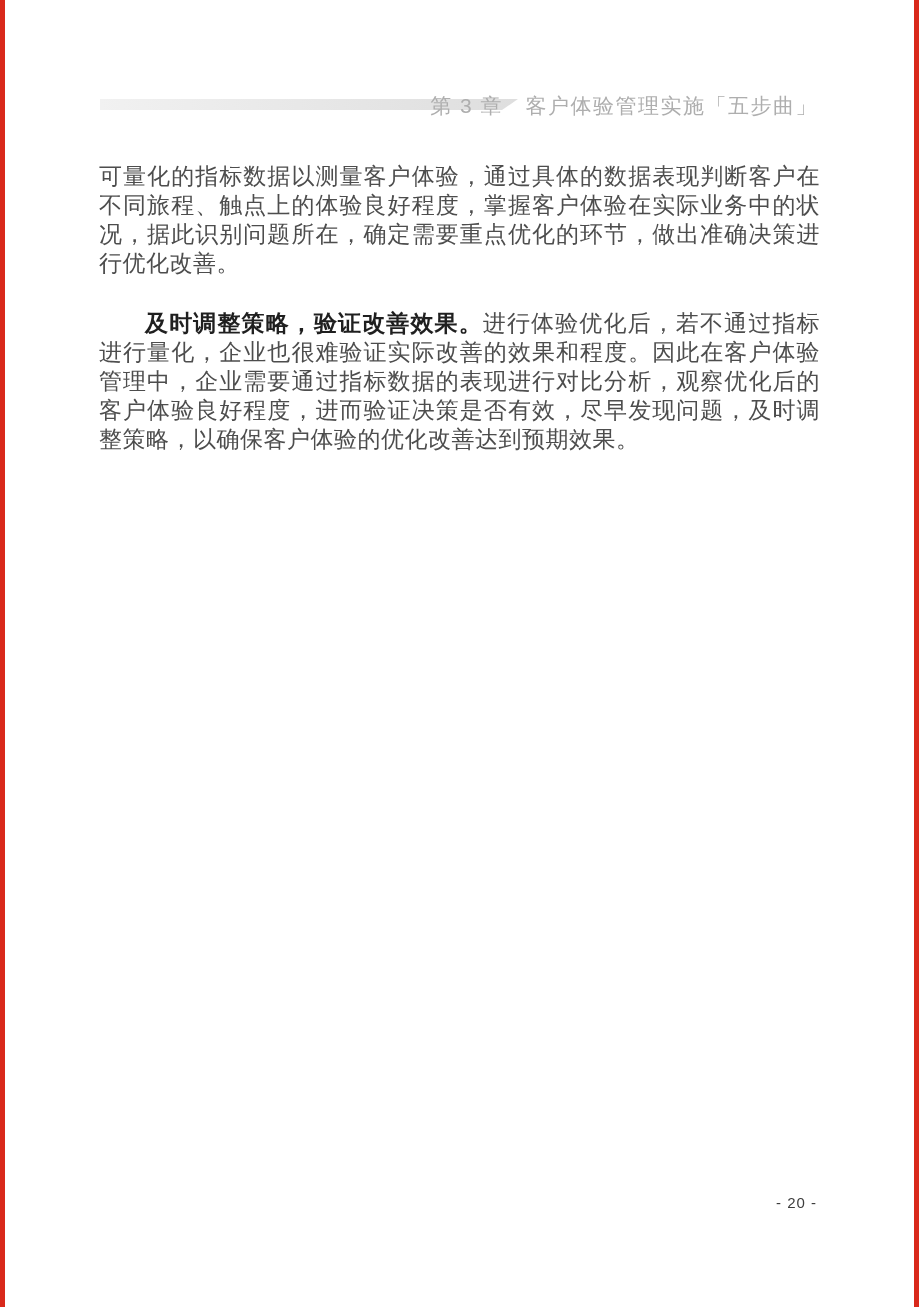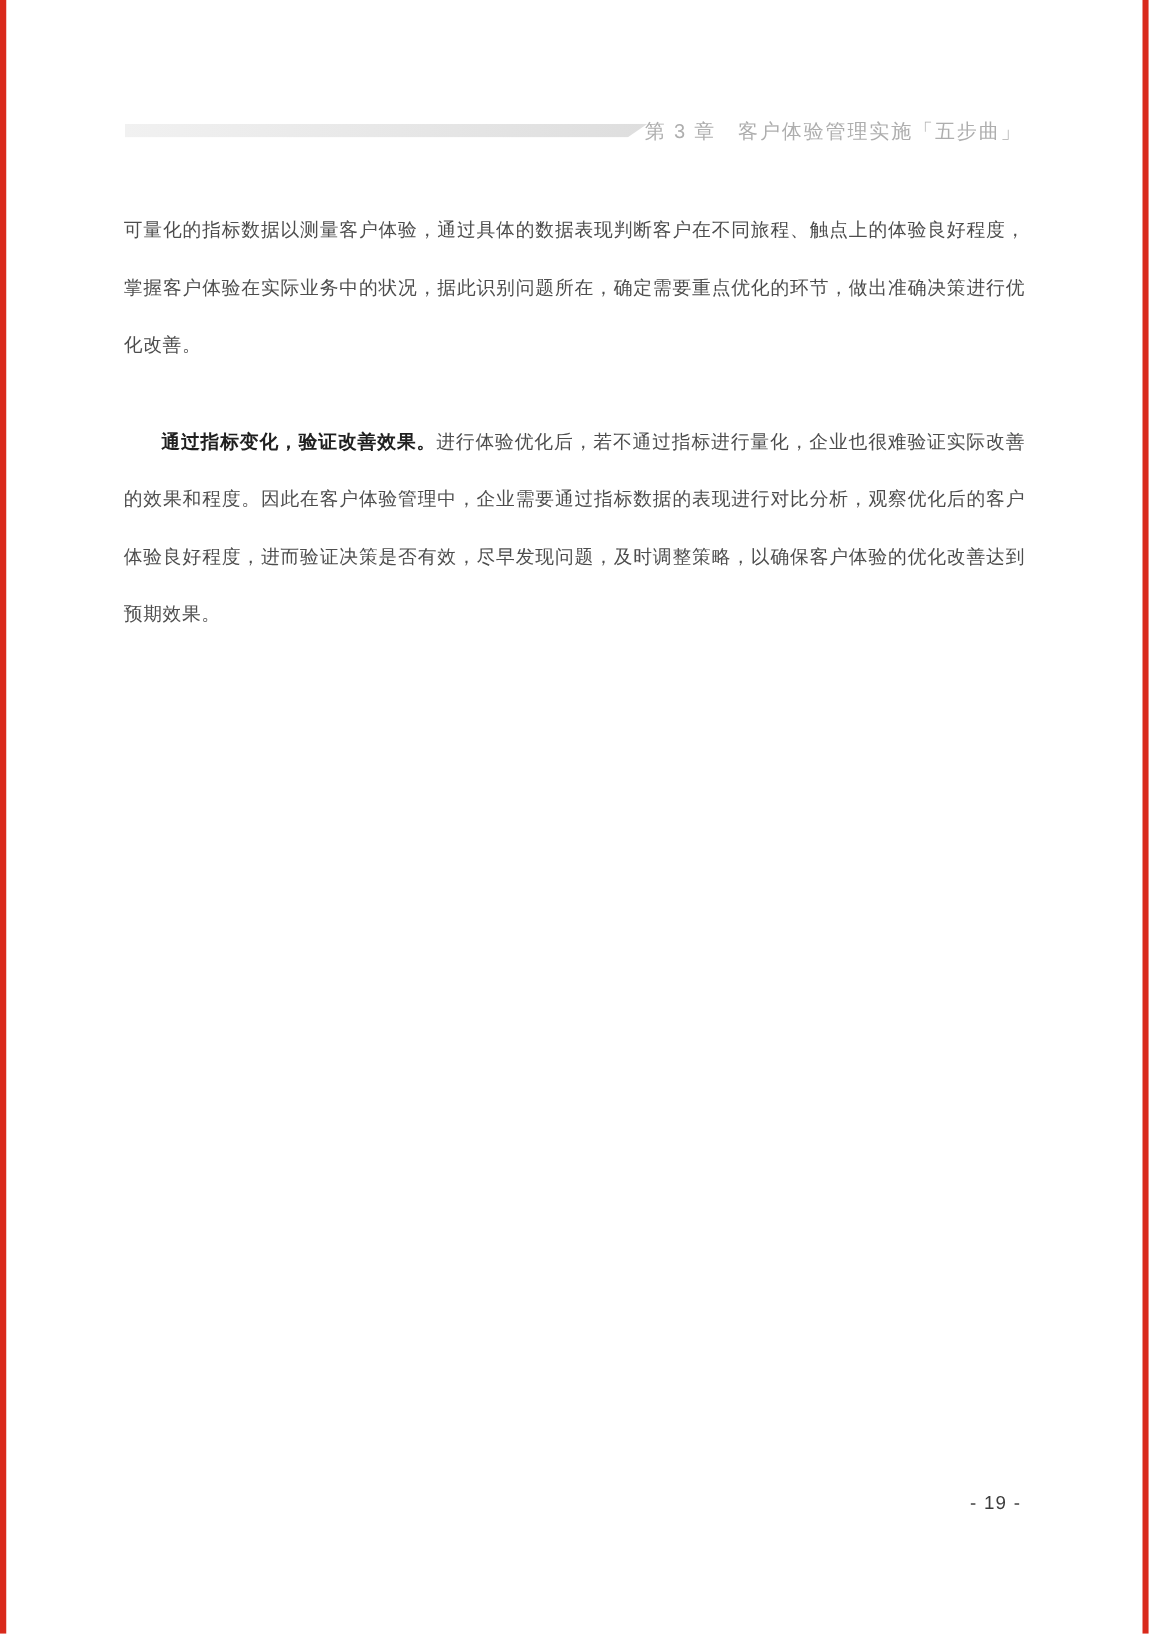--- a/index.html
+++ b/index.html
@@ -30,39 +30,39 @@
     top: 99px;
     width: 418px;
     height: 11px;
     background: linear-gradient(to right, #f1f1f1, #dedede);
     clip-path: polygon(0 0, 100% 0, calc(100% - 16px) 100%, 0 100%);
   }
   .header-title {
     position: absolute;
     top: 95px;
     right: 101px;
-    font-size: 16px;
+    font-size: 21px;
     line-height: 22px;
     color: #aeaeae;
     letter-spacing: 1.5px;
     white-space: nowrap;
     text-align: center;
   }
 
   
   .content {
     position: absolute;
     left: 99px;
     top: 162px;
     width: 721px;
   }
   .content p {
     margin: 0;
-    font-size: 15px;
-    line-height: 46px;
+    font-size: 23px;
+    line-height: 29px;
     text-align: justify;
     text-justify: inter-character;
     color: #4d4d4d;
     letter-spacing: 0.5px;
   }
   .content p + p { margin-top: 31px; }
   .content p.indent { text-indent: 2em; }
   .content .b {
     font-weight: bold;
     color: #1f1f1f;
@@ -82,16 +82,16 @@
 <body>
 
 <div class="edge-strip left" style="background: rgb(217, 41, 27);"></div>
 <div class="edge-strip right" style="background: rgb(217, 41, 27);"></div>
 
 <div class="header-bar"></div>
 <div class="header-title">第 3 章　客户体验管理实施「五步曲」</div>
 
 <div class="content">
     <p><span>可量化的指标数据以测量客户体验，通过具体的数据表现判断客户在不同旅程、触点上的体验良好程度，掌握客户体验在实际业务中的状况，据此识别问题所在，确定需要重点优化的环节，做出准确决策进行优化改善。</span></p>
-    <p class="indent"><span class="b">通过指标变化，验证改善效果。</span><span>进行体验优化后，若不通过指标进行量化，企业也很难验证实际改善的效果和程度。因此在客户体验管理中，企业需要通过指标数据的表现进行对比分析，观察优化后的客户体验良好程度，进而验证决策是否有效，尽早发现问题，及时调整策略，以确保客户体验的优化改善达到预期效果。</span></p>
+    <p class="indent"><span class="b">及时调整策略，验证改善效果。</span><span>进行体验优化后，若不通过指标进行量化，企业也很难验证实际改善的效果和程度。因此在客户体验管理中，企业需要通过指标数据的表现进行对比分析，观察优化后的客户体验良好程度，进而验证决策是否有效，尽早发现问题，及时调整策略，以确保客户体验的优化改善达到预期效果。</span></p>
   </div>
 
-<div class="page-num">- 19 -</div>
+<div class="page-num">- 20 -</div>
 
 </body></html>

